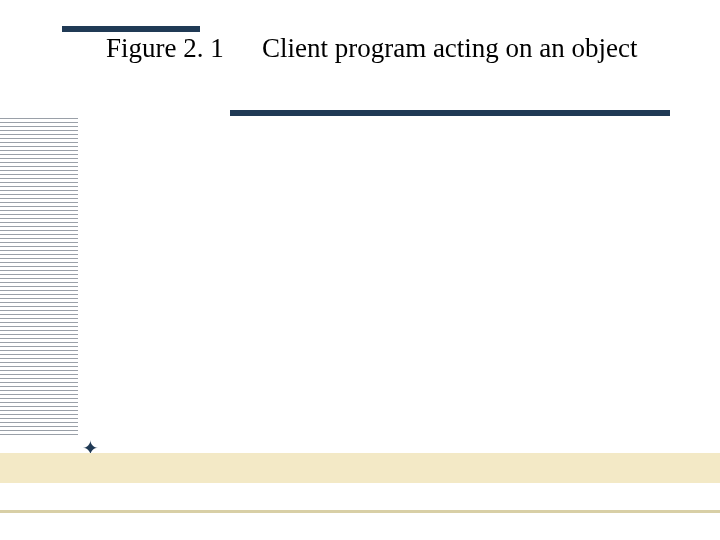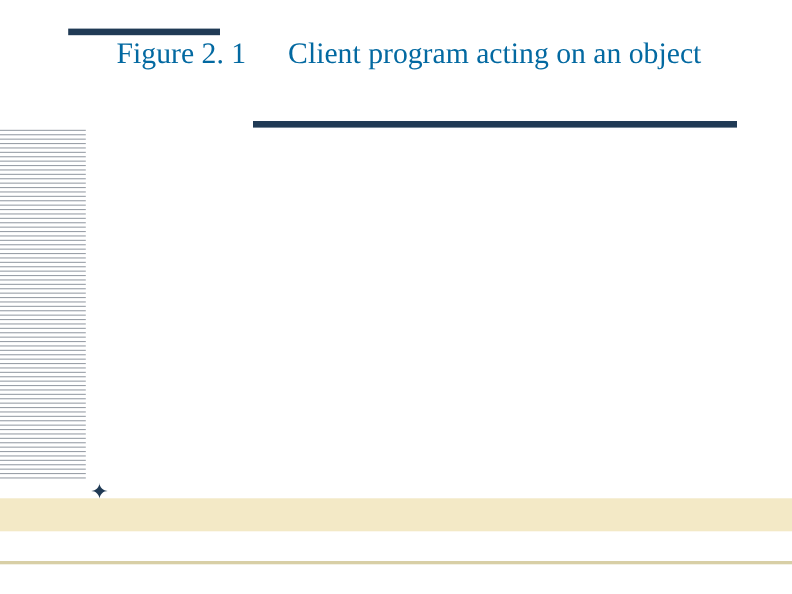--- a/index.html
+++ b/index.html
@@ -18,21 +18,21 @@
     left: 62px;
     width: 138px;
     height: 6px;
     background: #203a55;
   }
   .title-block {
     position: absolute;
     top: 32px;
     left: 106px;
     width: 560px;
-    color: #0369a1;
+    color: #000000;
     font-size: 27px;
     line-height: 1.2;
   }
   .title-block .fig-num {
     display: inline-block;
     width: 132px;
     vertical-align: top;
   }
   .title-block .fig-text {
     display: inline-block;

